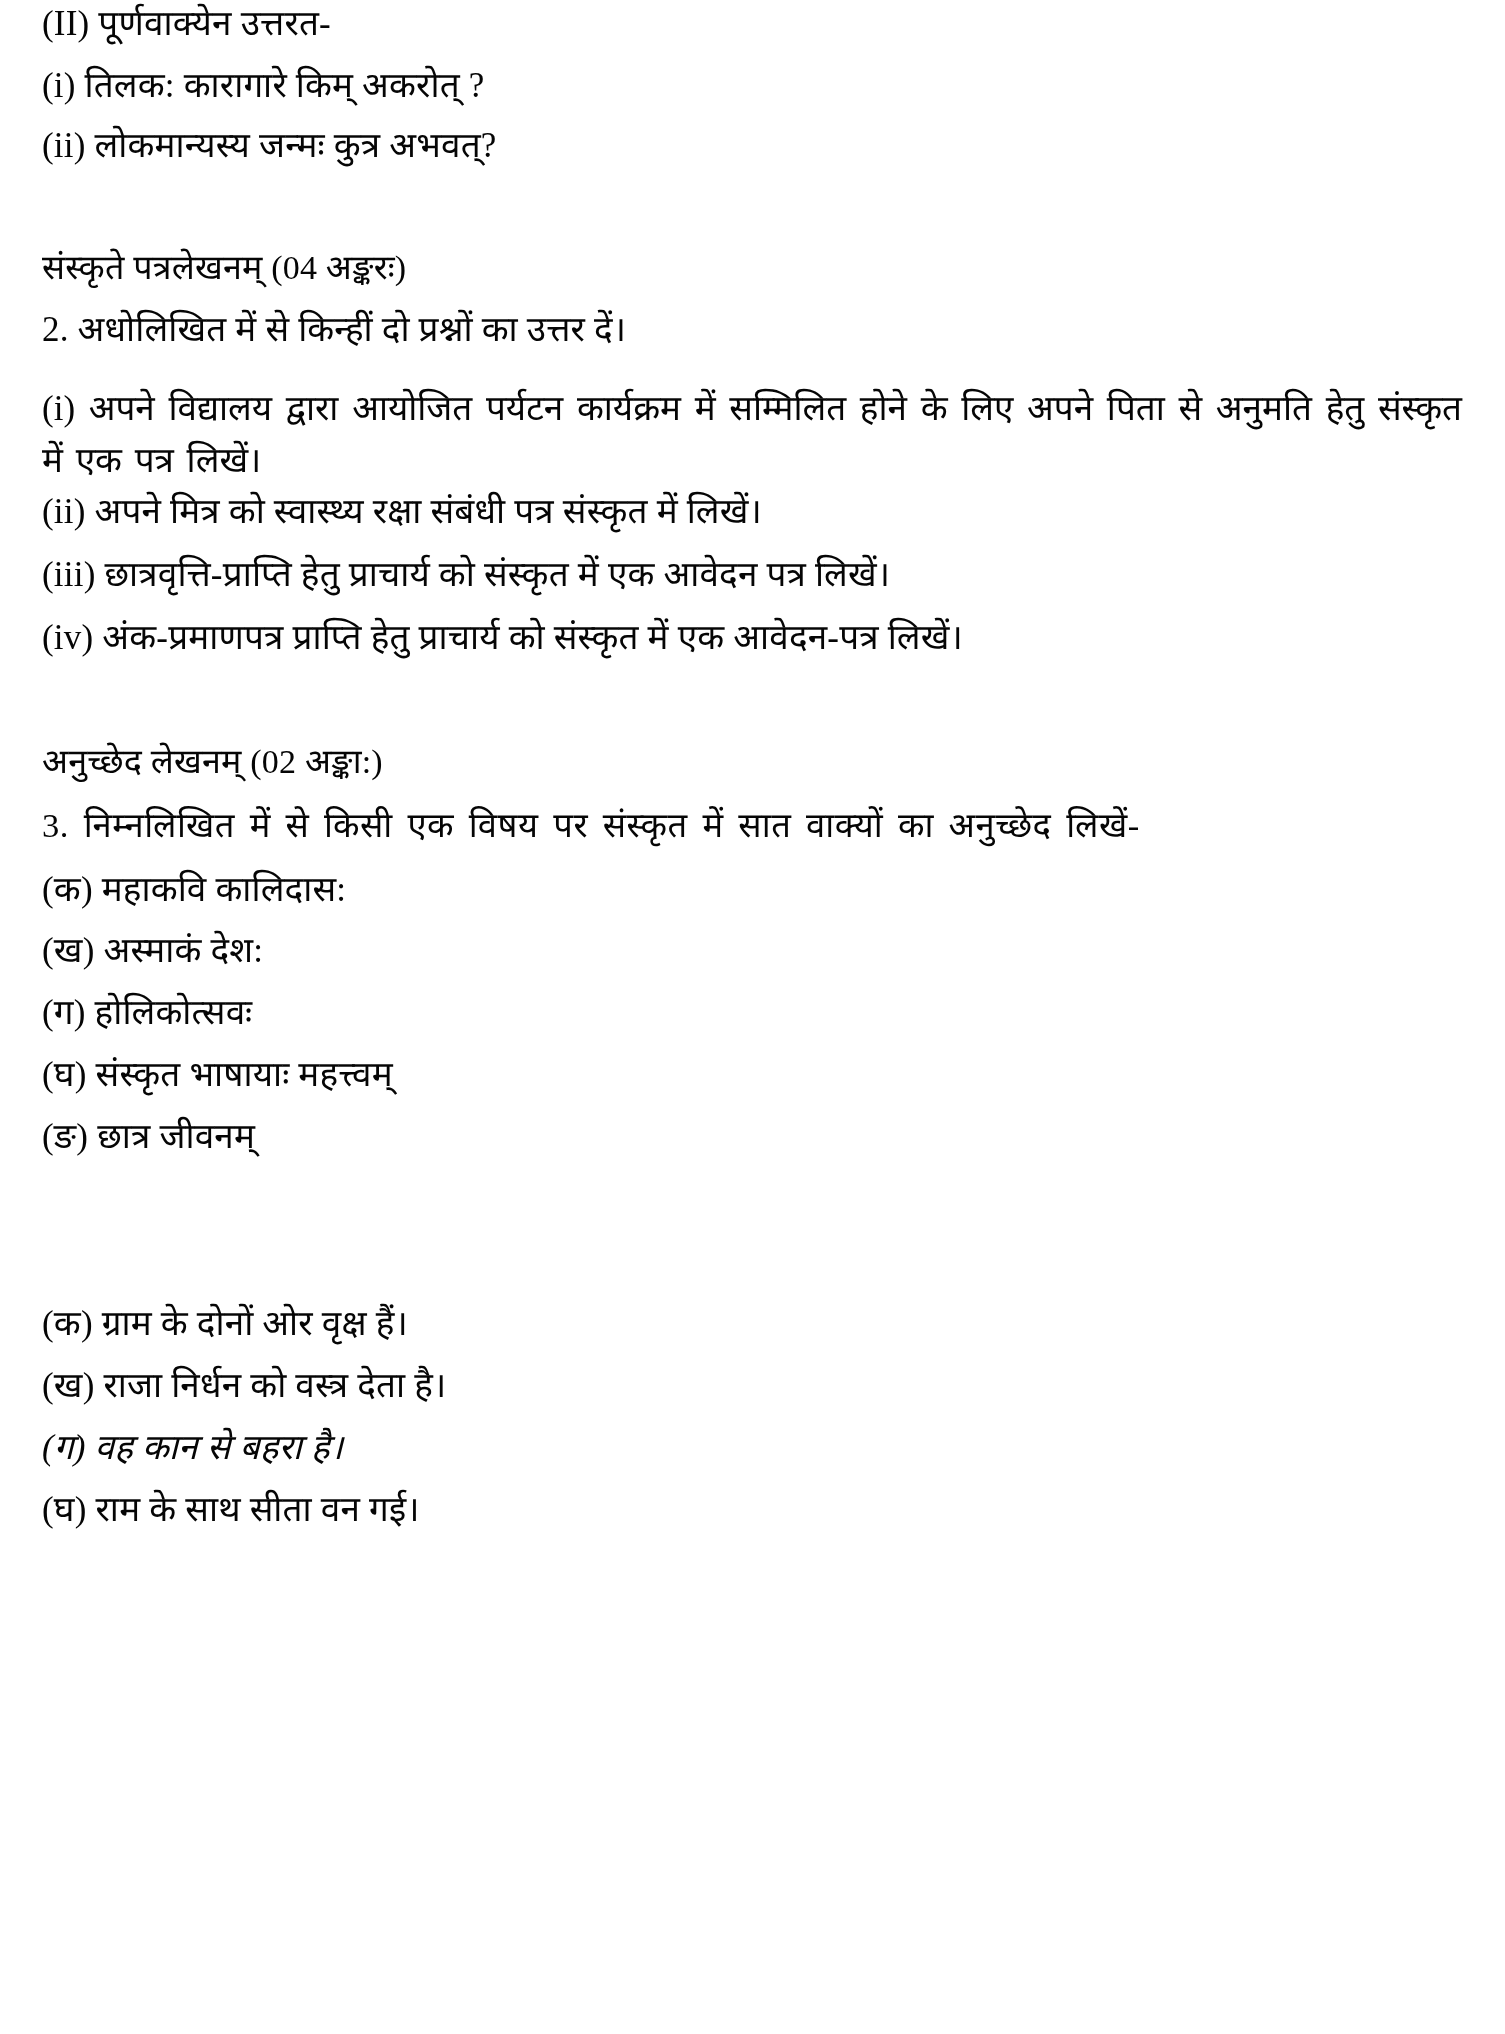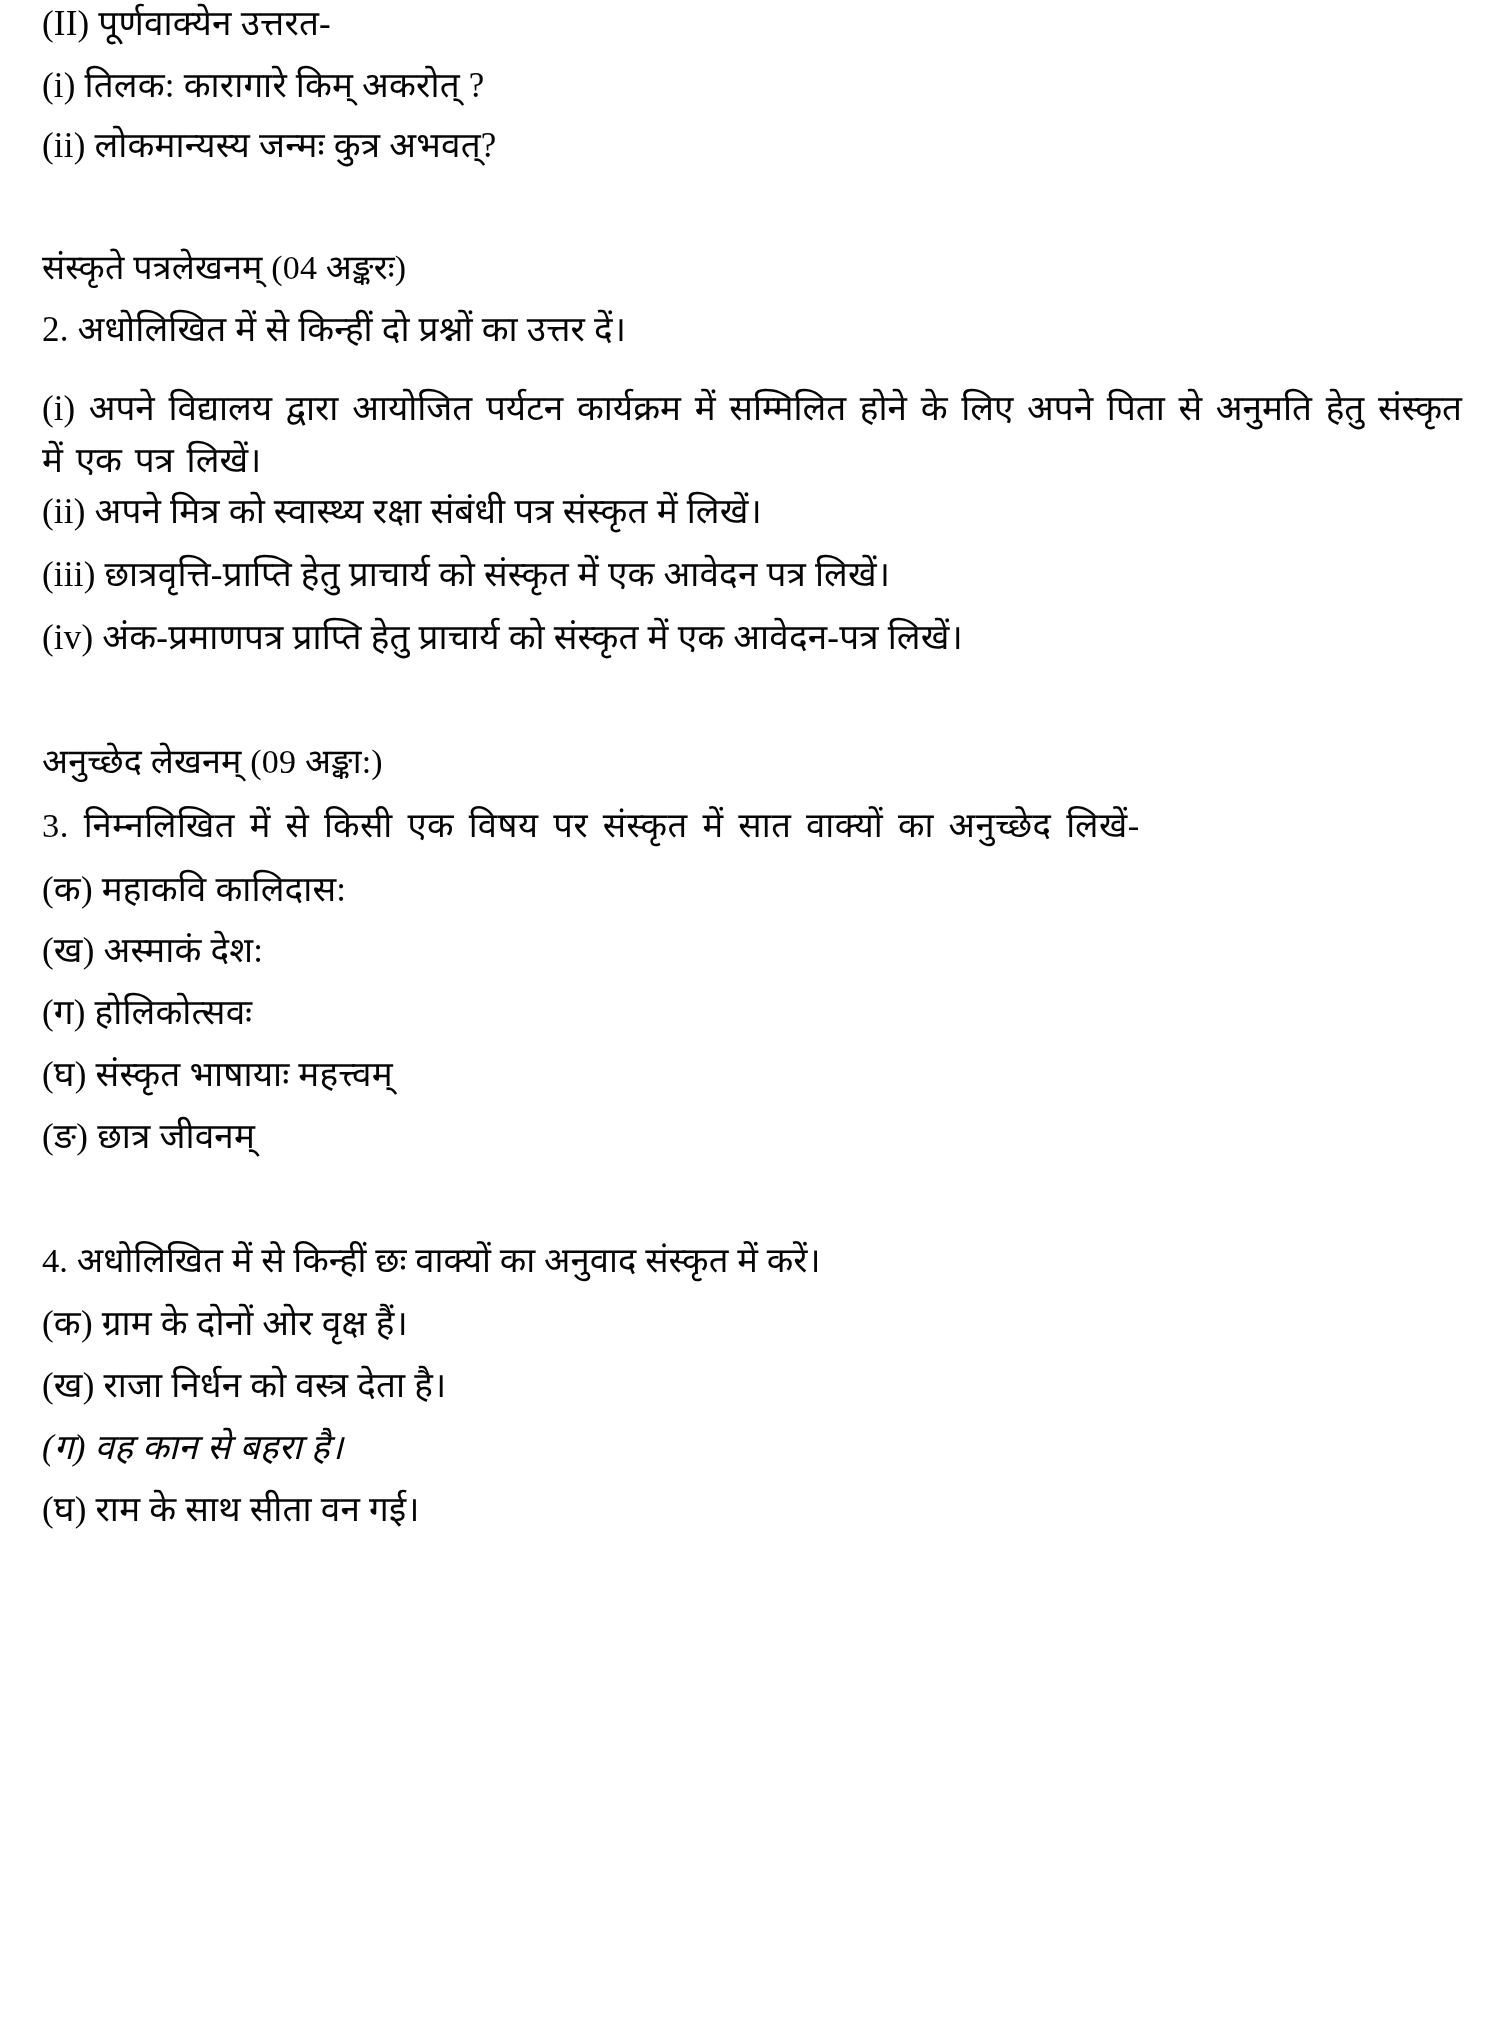--- a/index.html
+++ b/index.html
@@ -79,35 +79,34 @@
   <div class="line" style="top:312px;">2. अधोलिखित में से किन्हीं दो प्रश्नों का उत्तर दें।</div>
 
   <div class="para spaced-sec2i" style="top:383px;">(i) अपने विद्यालय द्वारा आयोजित पर्यटन कार्यक्रम में सम्मिलित होने के लिए अपने पिता से अनुमति हेतु संस्कृत में एक पत्र लिखें।</div>
 
   <div class="line" style="top:557px;">(iii) छात्रवृत्ति-प्राप्ति हेतु प्राचार्य को संस्कृत में एक आवेदन पत्र लिखें।</div>
 
   <div class="line" style="top:494px;">(ii) अपने मित्र को स्वास्थ्य रक्षा संबंधी पत्र संस्कृत में लिखें।</div>
 
   <div class="line" style="top:620px;">(iv) अंक-प्रमाणपत्र प्राप्ति हेतु प्राचार्य को संस्कृत में एक आवेदन-पत्र लिखें।</div>
 
-  <div class="line heading" style="top:745px;">अनुच्छेद लेखनम् (09 अङ्का:)</div>
+  <div class="line heading" style="top:745px;">अनुच्छेद लेखनम् (02 अङ्का:)</div>
 
   <div class="line spaced-wide" style="top:808px;">3. निम्नलिखित में से किसी एक विषय पर संस्कृत में सात वाक्यों का अनुच्छेद लिखें-</div>
 
   <div class="line" style="top:872px;">(क) महाकवि कालिदास:</div>
 
   <div class="line" style="top:933px;">(ख) अस्माकं देश:</div>
 
   <div class="line" style="top:995px;">(ग) होलिकोत्सवः</div>
 
   <div class="line" style="top:1057px;">(घ) संस्कृत भाषायाः महत्त्वम्</div>
 
   <div class="line" style="top:1119px;">(ङ) छात्र जीवनम्</div>
 
-  <div class="line wide" style="top:1243px;">4. अधोलिखित में से किन्हीं छः वाक्यों का अनुवाद संस्कृत में करें।</div>
 
   <div class="line" style="top:1306px;">(क) ग्राम के दोनों ओर वृक्ष हैं।</div>
 
   <div class="line" style="top:1368px;">(ख) राजा निर्धन को वस्त्र देता है।</div>
 
   <div class="line" style="top:1430px;font-style:italic;">(ग) वह कान से बहरा है।</div>
 
   <div class="line" style="top:1492px;">(घ) राम के साथ सीता वन गई।</div>
 
 </div>

